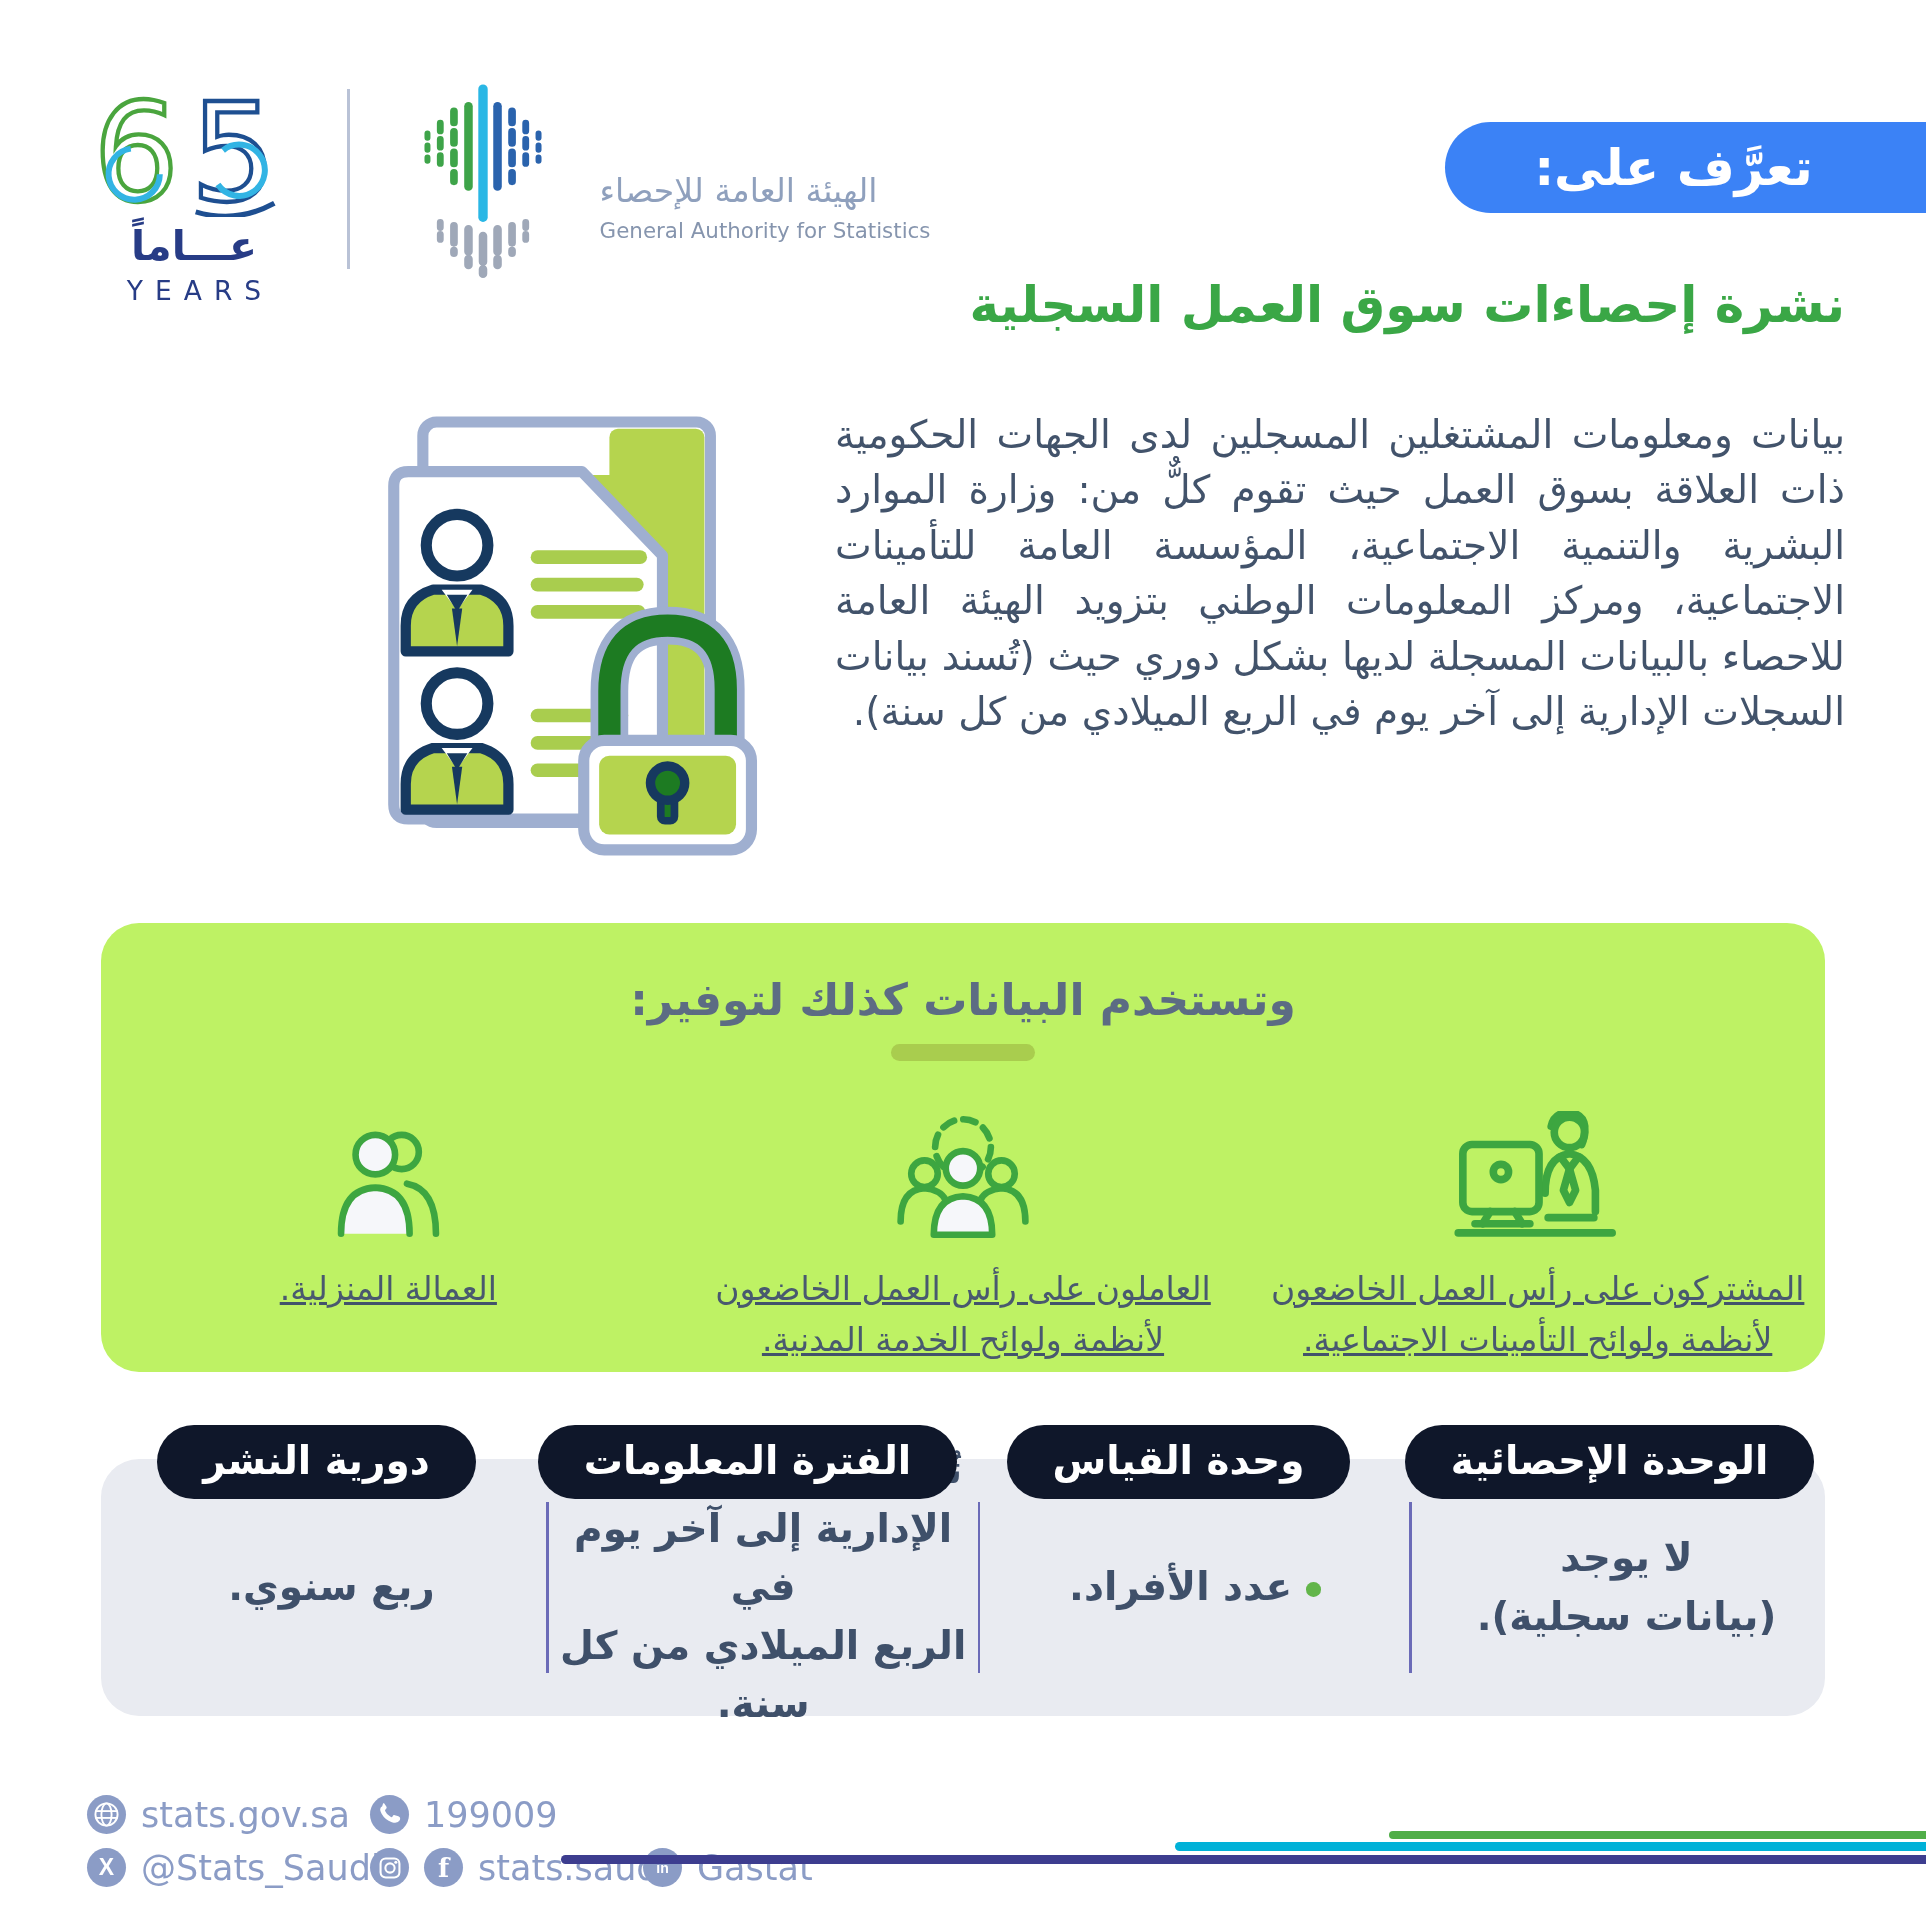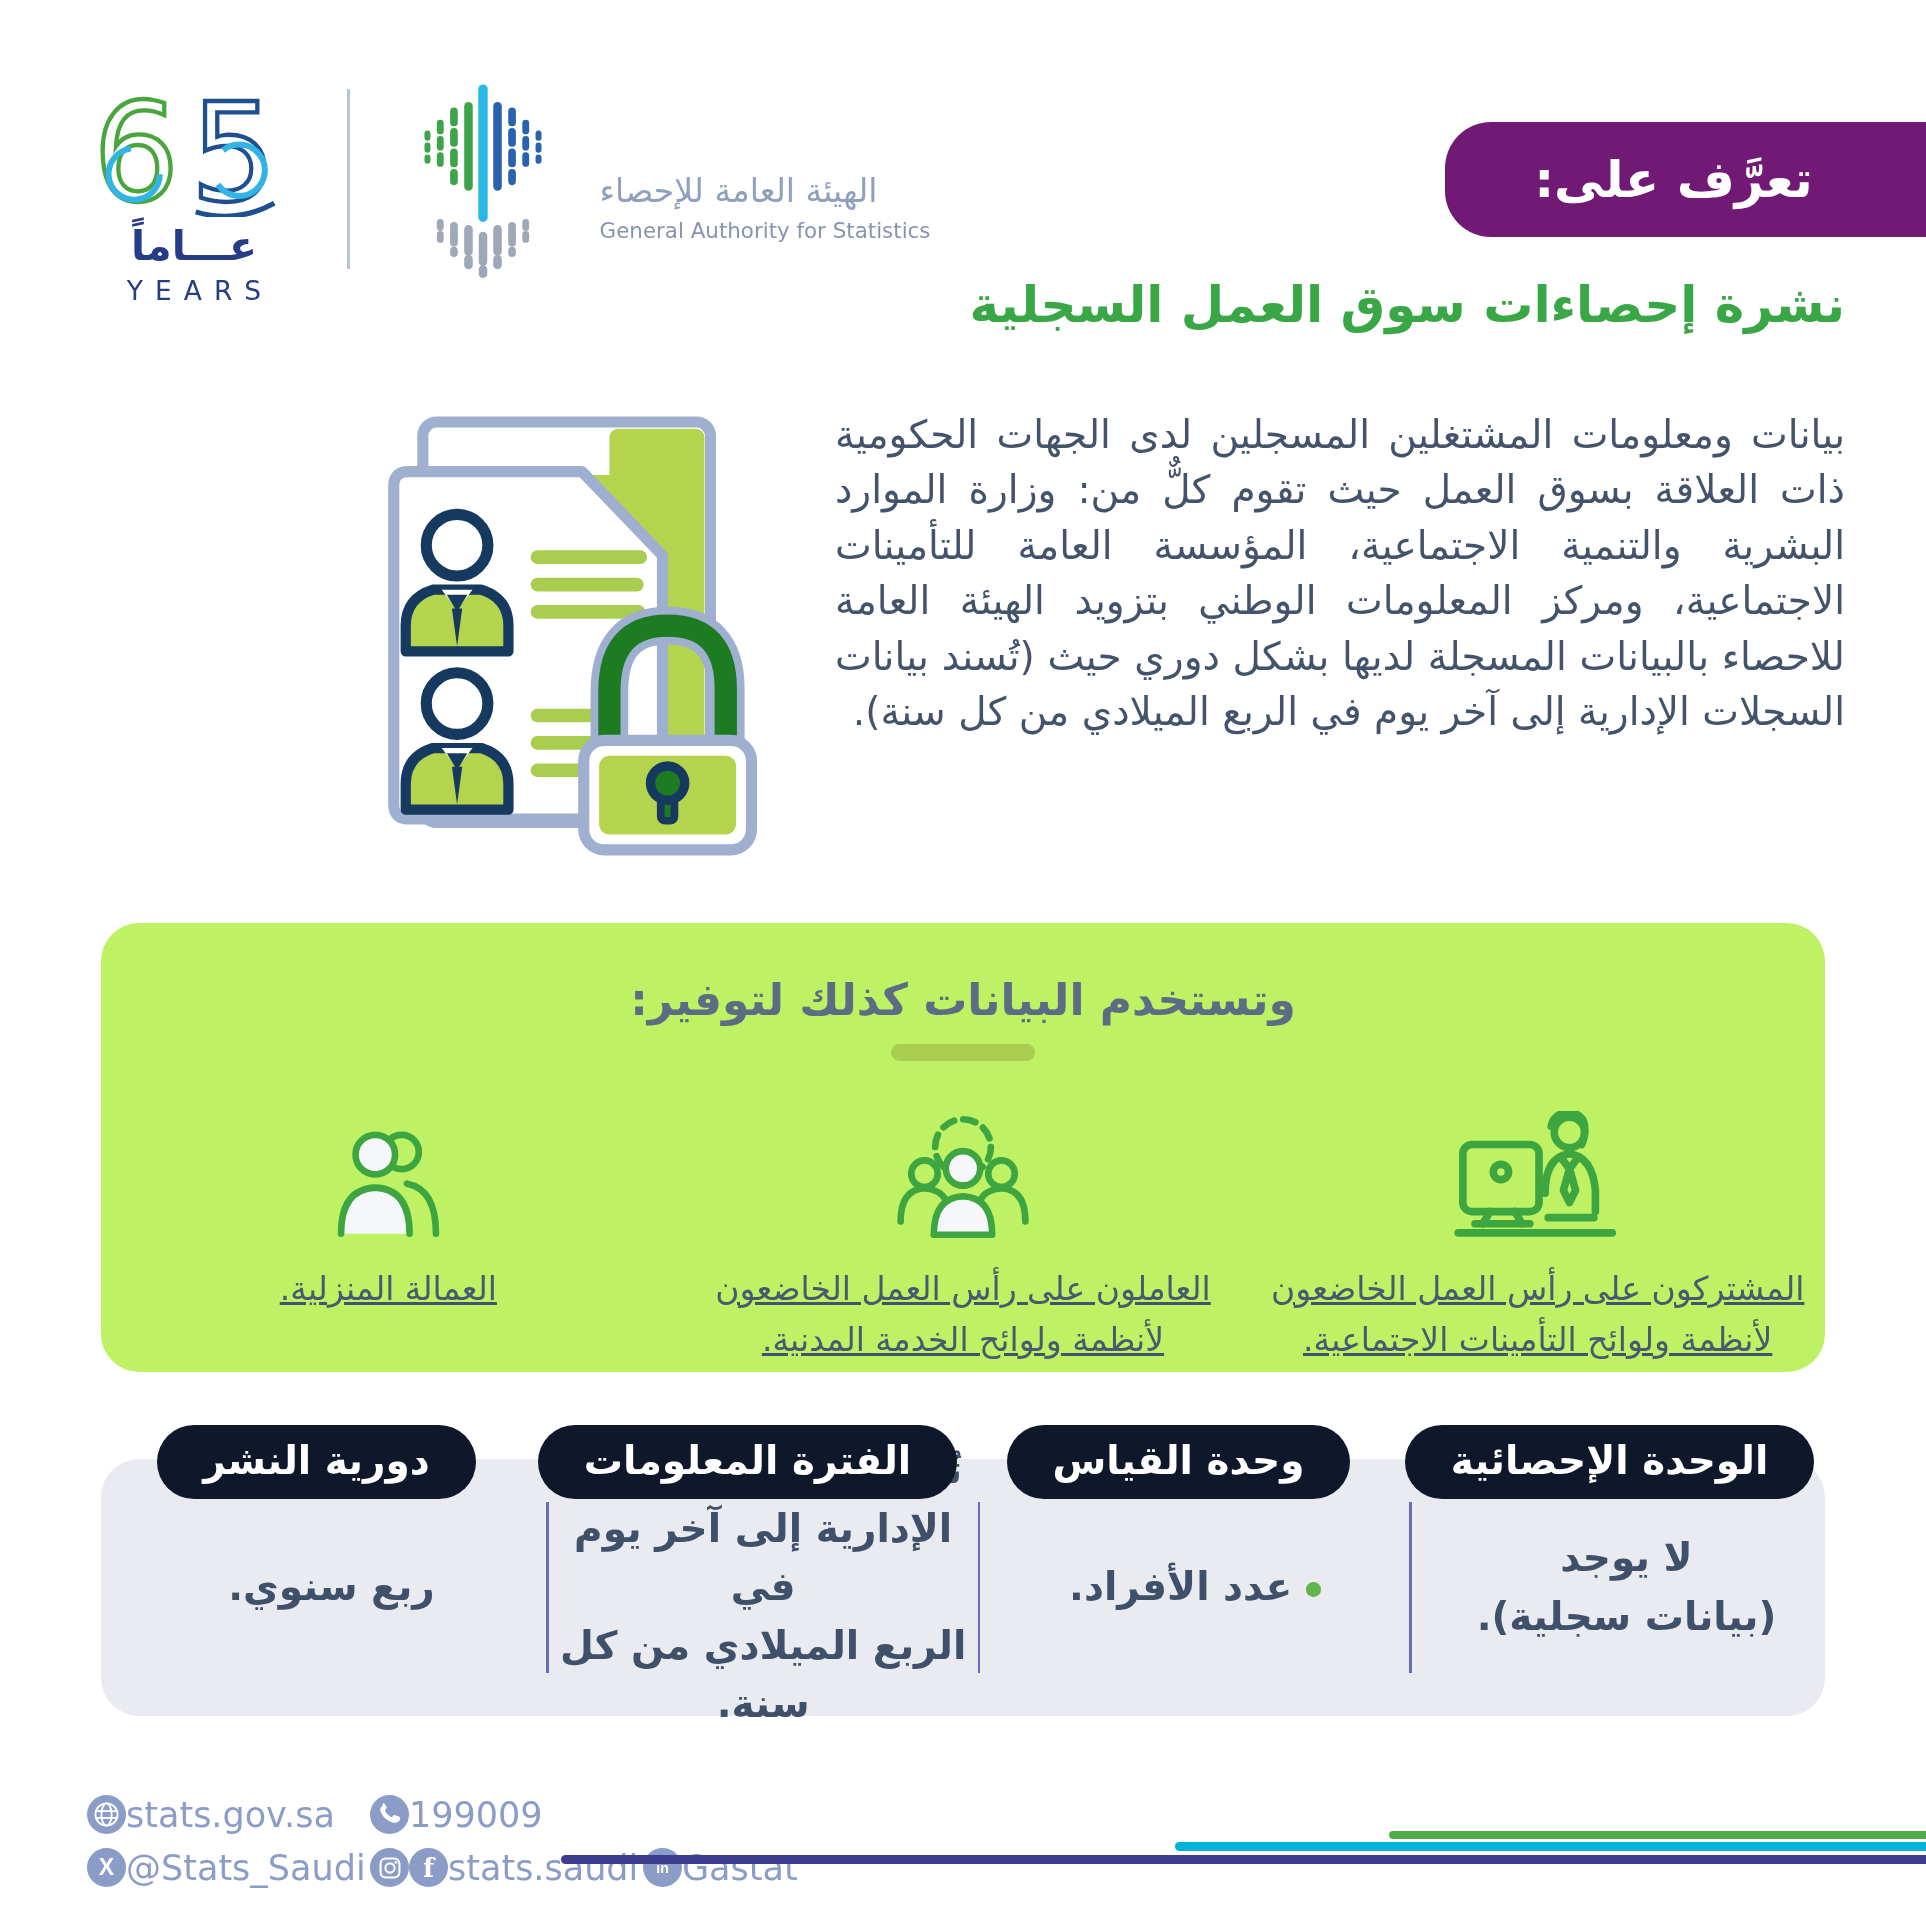--- a/index.html
+++ b/index.html
@@ -14,21 +14,21 @@
   .years-block{width:216px;text-align:center;}
   .years-ar{font-size:41px;font-weight:bold;color:#273c86;margin-top:1.7px;}
   .years-en{font-size:26.5px;color:#273c86;letter-spacing:12px;margin-top:5.1px;margin-right:-12px;}
   .logo-divider{width:2.6px;height:180px;background:#b9c2d6;margin:6.8px 45px 0 45px;}
   .authority-text{margin:89px 0 0 29px;}
   .authority-ar{font-size:33px;color:#8fa0bd;}
   .authority-en{font-size:21.4px;color:#8695ae;margin-top:7.7px;}
 
   
   .kicker{
-    position:absolute;right:0;top:122px;width:481px;height:115px;background:#701a75;
+    position:absolute;right:0;top:122px;width:481px;height:91px;background:#3b82f6;
     border-radius:46px 0 0 46px;display:flex;align-items:center;justify-content:center;
     padding-right:24px;box-sizing:border-box;color:#ffffff;font-size:50px;font-weight:bold;direction:rtl;
   }
   .page-title{
     position:absolute;right:81px;top:276px;direction:rtl;color:#3aa746;
     font-size:50px;font-weight:bold;
   }
 
   
   .intro-text{
@@ -59,21 +59,21 @@
     padding:13px 46px 16.3px 46px;border-radius:43px;white-space:nowrap;
   }
   .facts-values{position:absolute;left:16px;top:34px;width:100%;height:257px;display:flex;direction:rtl;align-items:center;z-index:1;}
   .fact-col{flex:1;display:flex;flex-direction:column;align-items:center;justify-content:center;}
   .fact-value{direction:rtl;text-align:center;font-size:39px;line-height:1.5;font-weight:bold;color:#3f506a;}
   .fact-divider{width:2.6px;height:171px;background:#6b6bb8;align-self:center;}
   .bullet-dot{display:inline-block;width:14.6px;height:14.6px;border-radius:50%;background:#62b54a;margin-left:13.7px;vertical-align:middle;}
 
   
   .footer{position:absolute;left:87px;top:1794px;width:942px;height:137px;color:#8b9cc6;font-size:35px;}
-  .footer-item{position:absolute;display:flex;align-items:center;gap:0;height:41px;}
+  .footer-item{position:absolute;display:flex;align-items:center;gap:15px;height:41px;}
   .fi-icon{width:39px;height:39px;border-radius:50%;background:#8b9cc6;display:flex;align-items:center;justify-content:center;flex:0 0 39px;}
   .fi-glyph{color:#ffffff;font-weight:bold;font-family:"Liberation Sans","DejaVu Sans",sans-serif;}
 
   
   .line-green{position:absolute;left:1389px;right:0;top:1831px;height:7.7px;background:#50ae48;border-radius:4.3px 0 0 4.3px;}
   .line-cyan{position:absolute;left:1175px;right:0;top:1842px;height:9.4px;background:#00b1d8;border-radius:5.1px 0 0 5.1px;}
   .line-indigo{position:absolute;left:561px;right:0;top:1855px;height:9.4px;background:#3d3d8f;border-radius:5.1px 0 0 5.1px;}
 </style>
 </head>
 <body>

